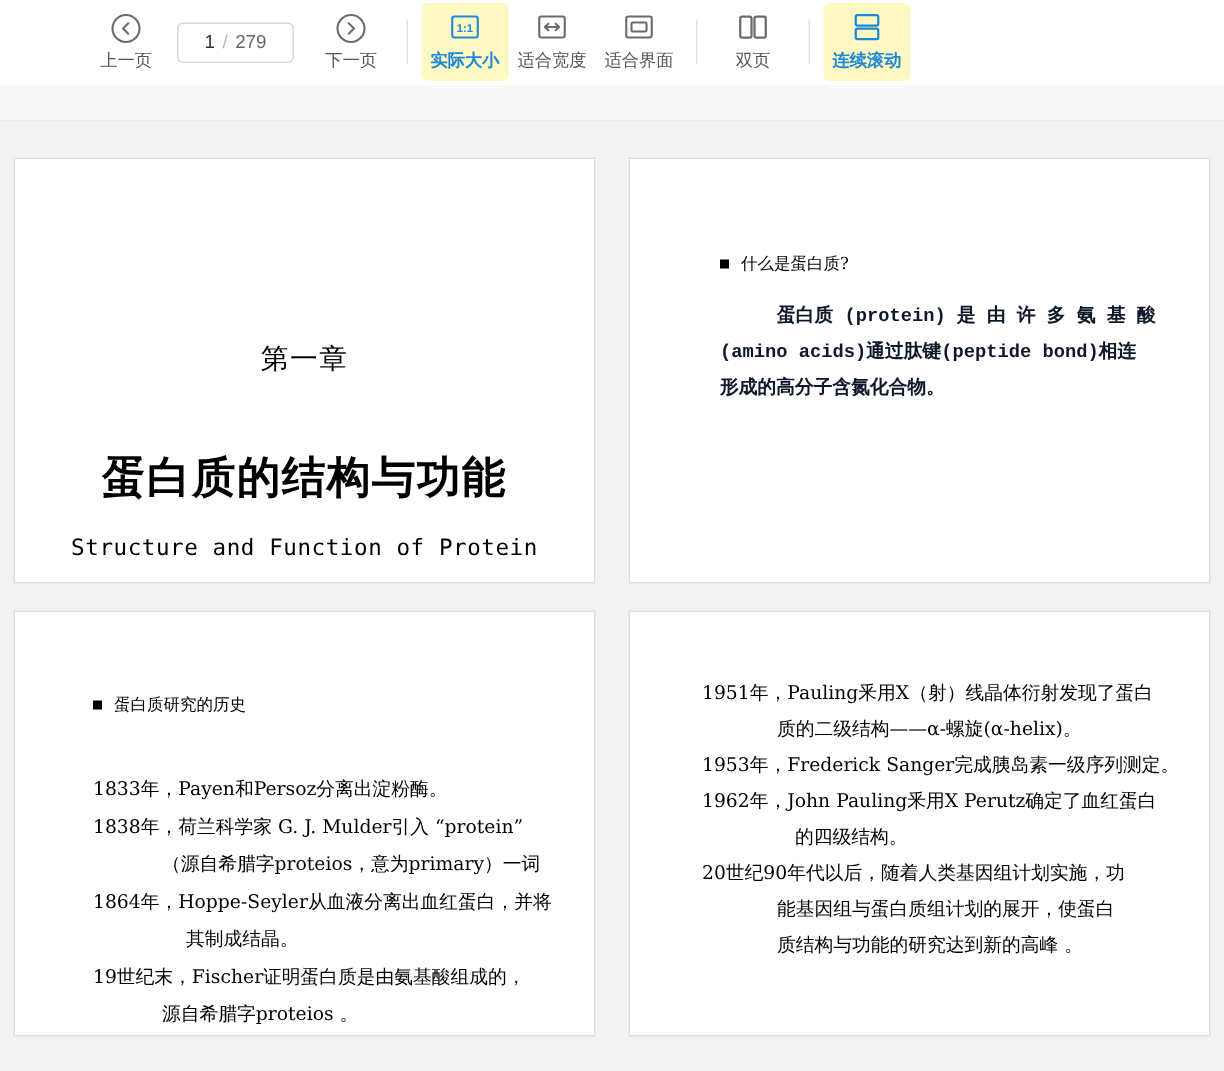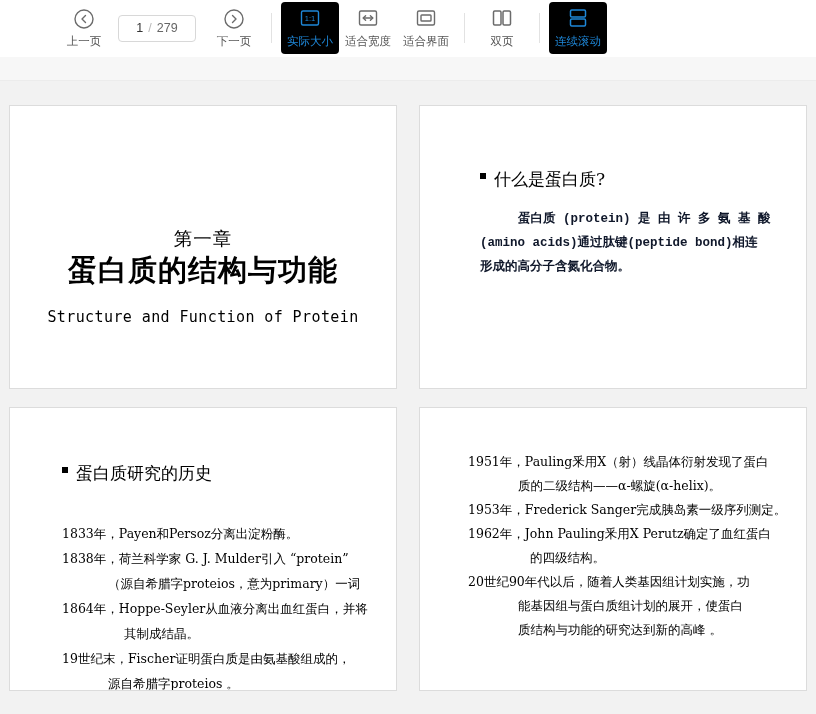--- a/index.html
+++ b/index.html
@@ -34,21 +34,21 @@
     cursor: pointer;
     color: #4a4a4a;
   }
   .tb-item .lbl {
     font-size: 11.5px;
     line-height: 14px;
     margin-top: 3px;
     white-space: nowrap;
     color: #555;
   }
-  .tb-item.active { background: #000000; }
+  .tb-item.active { background: #fef9c3; font-weight: bold; }
   .tb-item.active .lbl { color: #1e87d8; }
   .tb-item.active .ico { color: #1e87d8; }
   .ico { display: block; color: #6b6b6b; height: 24px; }
   .ico svg { display: block; }
 
   .pagebox {
     display: flex;
     align-items: center;
     justify-content: center;
     background: #ffffff;
@@ -104,37 +104,38 @@
     font-size: 18.5px;
     color: #000;
     margin-top: 120px;
     letter-spacing: 1px;
   }
   .s1 .maintitle {
     font-family: "DejaVu Serif", serif;
     font-weight: bold;
     font-size: 29px;
     color: #000;
+    margin-top: 48px;
     letter-spacing: 1px;
   }
   .s1 .subtitle {
     font-family: "DejaVu Sans Mono", monospace;
     font-size: 15px;
     color: #000;
     margin-top: 17px;
     letter-spacing: 0.4px;
   }
 
   
   .bullet {
     display: flex;
     align-items: flex-start;
     gap: 8px;
     font-family: "DejaVu Serif", serif;
-    font-size: 17px;
+    font-size: 11px;
     color: #000;
   }
   .bullet .sq {
     width: 6px; height: 6px;
     background: #000;
     margin-top: 5px;
     flex: none;
   }
   .s2 { padding: 62px 30px 0 60px; }
   .s2 .para {

